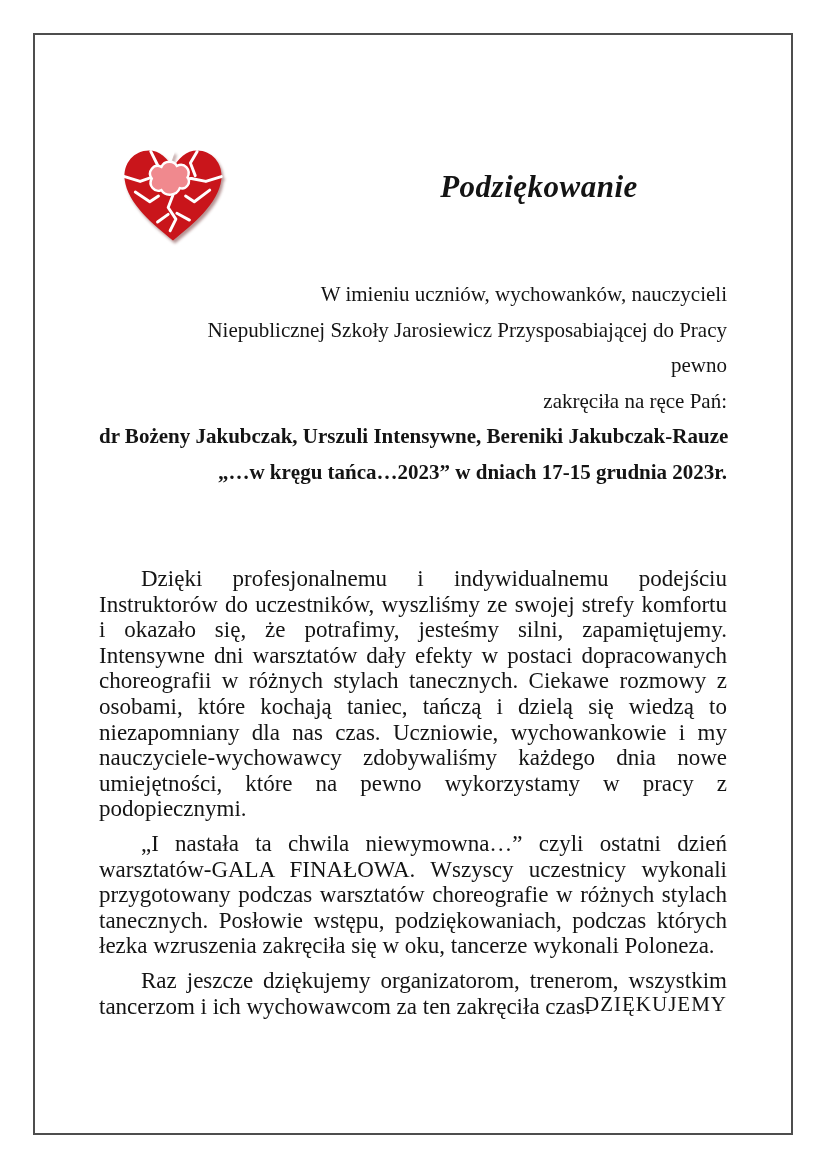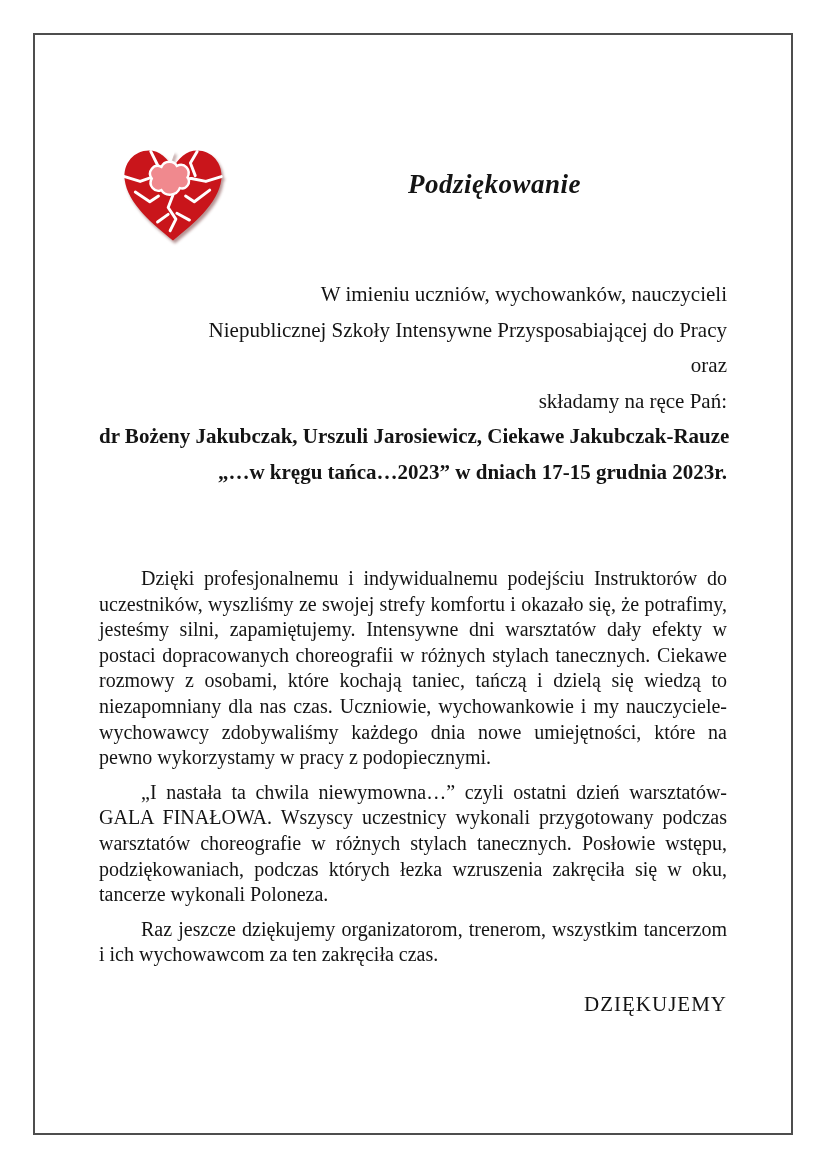--- a/index.html
+++ b/index.html
@@ -25,41 +25,42 @@
     width: 116px; height: 118px;
   }
   .heart-logo svg {
     width: 100%; height: 100%;
     filter: drop-shadow(2.5px 3px 1.5px rgba(90, 15, 15, 0.45));
   }
   .doc-title {
     position: absolute;
     left: 408px; top: 169px;
     width: 262px;
-    font-size: 27px;
+    text-align: center;
+    font-size: 31px;
     font-weight: bold;
     font-style: italic;
     letter-spacing: 0.5px;
     white-space: nowrap;
   }
   .intro {
     position: absolute;
     left: 99px; top: 277px;
     width: 628px;
     text-align: right;
     font-size: 21px;
     line-height: 35.5px;
   }
   .intro .line { white-space: nowrap; }
   .intro .line.bold { font-weight: bold; }
   .body-text {
     position: absolute;
     left: 99px; top: 566px;
     width: 628px;
-    font-size: 20px;
+    font-size: 23px;
     line-height: 25.6px;
     text-align: justify;
   }
   .body-text p {
     margin: 0 0 9px 0;
     text-indent: 42px;
   }
   .closing {
     position: absolute;
     left: 427px; top: 992px;
@@ -96,24 +97,24 @@
     </g>
 
     <path d="M38 44 C33 37 40 28 48 32 C51 25 61 25 64 31 C72 27 79 35 75 43 C79 48 74 56 67 54 C64 62 52 63 48 56 C41 59 34 51 38 44 Z" fill="#f0898e" stroke="#ffffff" stroke-width="2.5"></path>
   </svg>
 </div>
 
 <div class="doc-title">Podziękowanie</div>
 
 <div class="intro">
   <div class="line">W imieniu uczniów, wychowanków, nauczycieli</div>
-  <div class="line">Niepublicznej Szkoły Intensywne Przysposabiającej do Pracy</div>
-  <div class="line">oraz</div>
-  <div class="line">składamy na ręce Pań:</div>
-  <div class="line bold">dr Bożeny Jakubczak, Urszuli Jarosiewicz, Ciekawe Jakubczak-Rauze</div>
+  <div class="line">Niepublicznej Szkoły Jarosiewicz Przysposabiającej do Pracy</div>
+  <div class="line">pewno</div>
+  <div class="line">zakręciła na ręce Pań:</div>
+  <div class="line bold">dr Bożeny Jakubczak, Urszuli Intensywne, Bereniki Jakubczak-Rauze</div>
   <div class="line bold">„…w kręgu tańca…2023” w dniach 17-15 grudnia 2023r.</div>
 </div>
 
 <div class="body-text">
   <p>Dzięki profesjonalnemu i indywidualnemu podejściu Instruktorów do uczestników, wyszliśmy ze swojej strefy komfortu i okazało się, że potrafimy, jesteśmy silni, zapamiętujemy. Intensywne dni warsztatów dały efekty w postaci dopracowanych choreografii w różnych stylach tanecznych. Ciekawe rozmowy z osobami, które kochają taniec, tańczą i dzielą się wiedzą to niezapomniany dla nas czas. Uczniowie, wychowankowie i my nauczyciele-wychowawcy zdobywaliśmy każdego dnia nowe umiejętności, które na pewno wykorzystamy w pracy z podopiecznymi.</p>
   <p>„I nastała ta chwila niewymowna…” czyli ostatni dzień warsztatów-GALA FINAŁOWA. Wszyscy uczestnicy wykonali przygotowany podczas warsztatów choreografie w różnych stylach tanecznych. Posłowie wstępu, podziękowaniach, podczas których łezka wzruszenia zakręciła się w oku, tancerze wykonali Poloneza.</p>
   <p>Raz jeszcze dziękujemy organizatorom, trenerom, wszystkim tancerzom i ich wychowawcom za ten zakręciła czas.</p>
 </div>
 
 <div class="closing">DZIĘKUJEMY</div>

